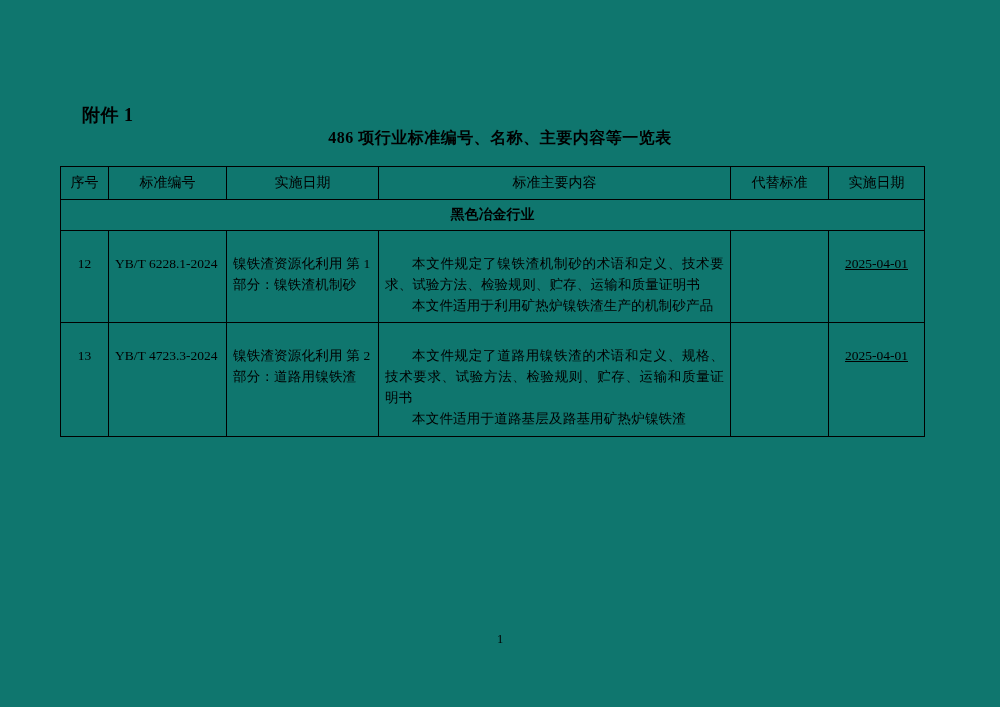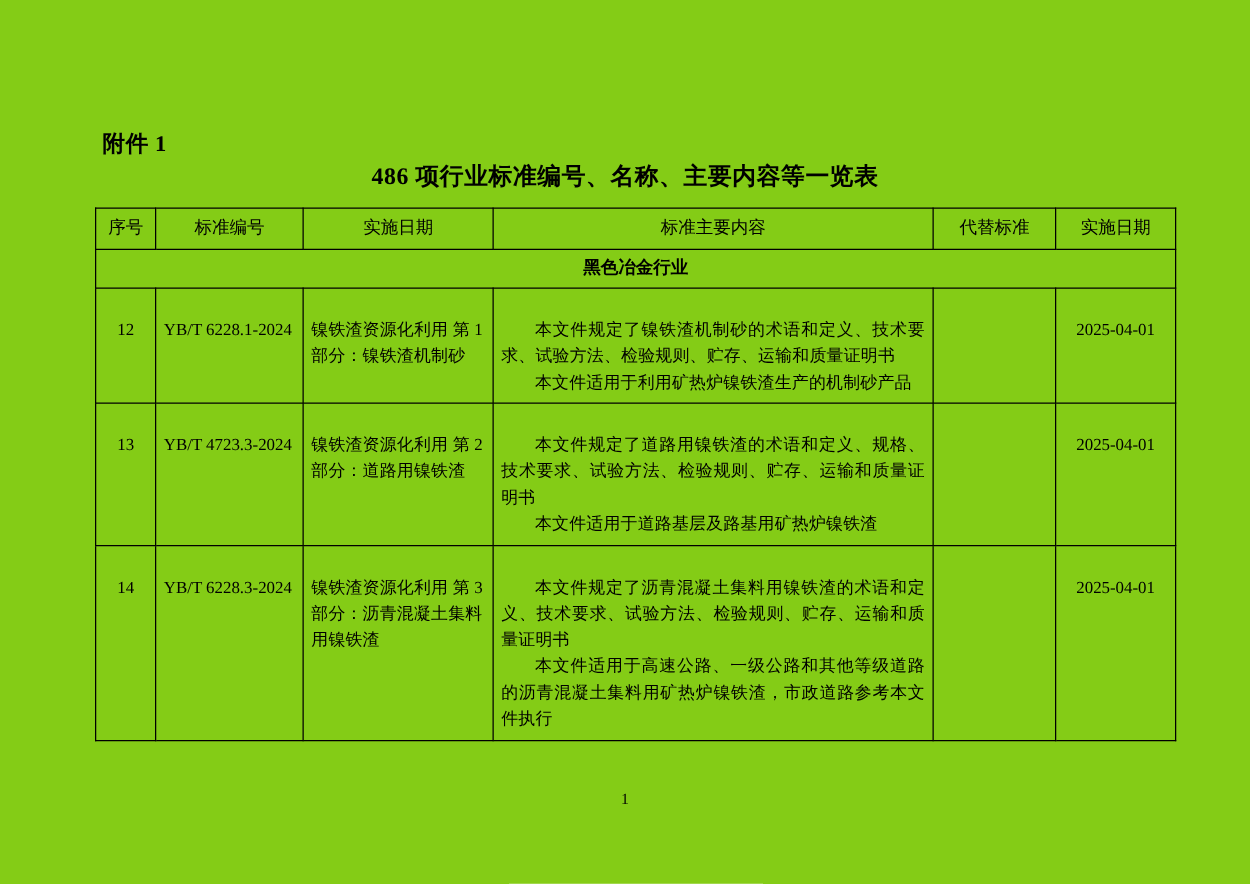--- a/index.html
+++ b/index.html
@@ -14,43 +14,43 @@
     color: #000000;
     position: relative;
     overflow: hidden;
   }
   .page {
     position: absolute;
     left: 0;
     top: 0;
     width: 1000px;
     height: 707px;
-    background: #84cc16;
+    background: #0f766e;
   }
   .attachment-label {
     position: absolute;
     left: 82px;
     top: 103px;
     font-size: 18px;
     font-weight: bold;
     letter-spacing: 0.5px;
   }
   .doc-title {
     position: absolute;
     left: 0;
     top: 128px;
     width: 1000px;
     text-align: center;
-    font-size: 19px;
+    font-size: 16px;
     font-weight: bold;
     letter-spacing: 0.5px;
   }
   table.std-table {
     position: absolute;
-    left: 76px;
+    left: 60px;
     top: 166px;
     width: 864px;
     border-collapse: collapse;
     table-layout: fixed;
   }
   table.std-table th,
   table.std-table td {
     border: 1px solid #000000;
     vertical-align: top;
     padding: 23px 6px 6px 6px;
@@ -108,20 +108,21 @@
   }
   td.replace {
     text-align: center;
   }
   td.date {
     text-align: center;
     vertical-align: top;
     padding-top: 10px;
     font-size: 13.5px;
     white-space: nowrap;
+    text-decoration: underline;
   }
   tr.section-row td {
     text-align: center;
     font-weight: bold;
     font-size: 14px;
     padding: 4px 8px;
     height: 20px;
   }
   .page-number {
     position: absolute;
@@ -182,29 +183,18 @@
         <td class="num">YB/T 4723.3-2024</td>
         <td class="name">镍铁渣资源化利用 第 2 部分：道路用镍铁渣</td>
         <td class="content">
           <p>本文件规定了道路用镍铁渣的术语和定义、规格、技术要求、试验方法、检验规则、贮存、运输和质量证明书</p>
           <p>本文件适用于道路基层及路基用矿热炉镍铁渣</p>
         </td>
         <td class="replace"></td>
         <td class="date">2025-04-01</td>
       </tr>
 
-      <tr>
-        <td class="seq">14</td>
-        <td class="num">YB/T 6228.3-2024</td>
-        <td class="name">镍铁渣资源化利用 第 3 部分：沥青混凝土集料用镍铁渣</td>
-        <td class="content">
-          <p>本文件规定了沥青混凝土集料用镍铁渣的术语和定义、技术要求、试验方法、检验规则、贮存、运输和质量证明书</p>
-          <p>本文件适用于高速公路、一级公路和其他等级道路的沥青混凝土集料用矿热炉镍铁渣，市政道路参考本文件执行</p>
-        </td>
-        <td class="replace"></td>
-        <td class="date">2025-04-01</td>
-      </tr>
     </tbody>
   </table>
 
   <div class="page-number">1</div>
 
 </div>
 
 </body></html>

